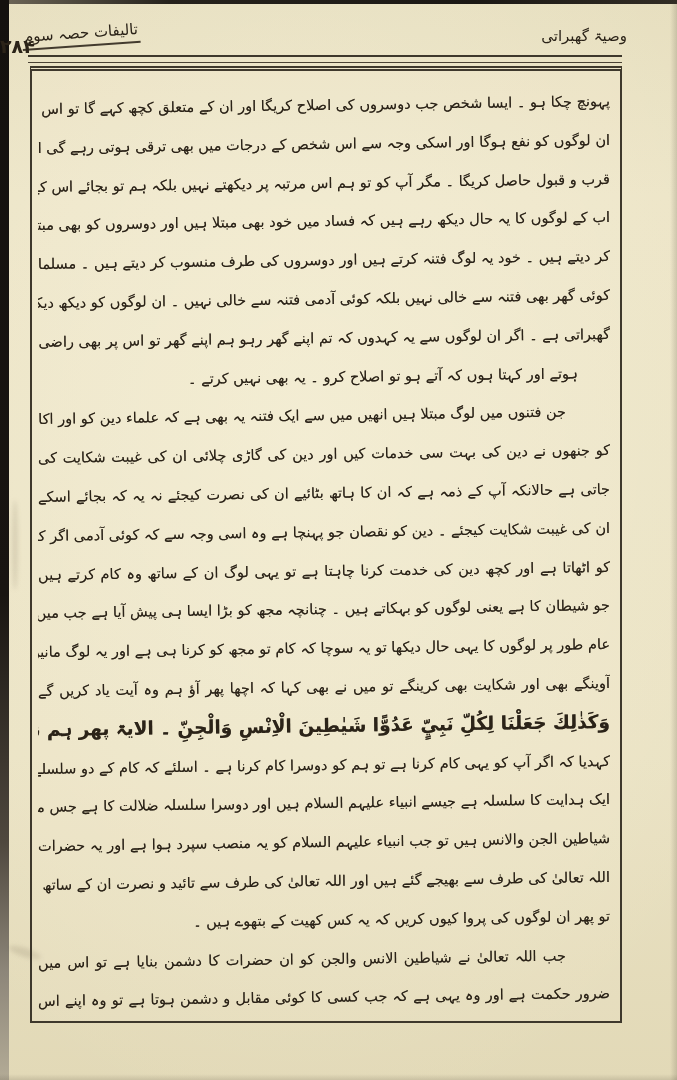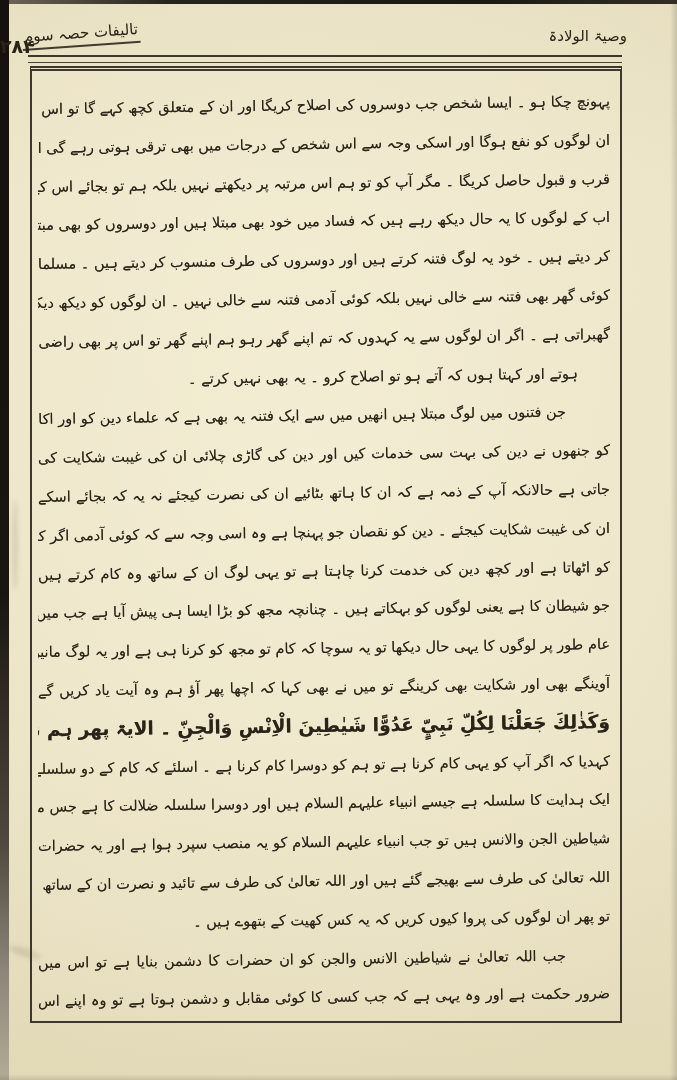--- a/index.html
+++ b/index.html
@@ -85,21 +85,21 @@
   <div class="edge-left"></div>
   <div class="edge-right"></div>
   <div class="edge-bottom"></div>
   <div class="smudge s1"></div>
   <div class="smudge s2"></div>
 
   <div class="hdr-left">تالیفات حصہ سوم</div>
 
   <div class="page-no">۲۸۴</div>
 
-  <div class="hdr-right">وصیۃ الولادۃ</div>
+  <div class="hdr-right">وصیۃ گھبراتی</div>
 
   <div class="hdr-rule"></div>
 
   <div class="frame">
     <div class="body-text">
         <div class="line">پہونچ چکا ہو ۔ ایسا شخص جب دوسروں کی اصلاح کریگا اور ان کے متعلق کچھ کہے گا تو اس سے</div>
         <div class="line">ان لوگوں کو نفع ہوگا اور اسکی وجہ سے اس شخص کے درجات میں بھی ترقی ہوتی رہے گی اور عنداللہ</div>
         <div class="line">قرب و قبول حاصل کریگا ۔ مگر آپ کو تو ہم اس مرتبہ پر دیکھتے نہیں بلکہ ہم تو بجائے اس کے</div>
         <div class="line">اب کے لوگوں کا یہ حال دیکھ رہے ہیں کہ فساد میں خود بھی مبتلا ہیں اور دوسروں کو بھی مبتلا</div>
         <div class="line">کر دیتے ہیں ۔ خود یہ لوگ فتنہ کرتے ہیں اور دوسروں کی طرف منسوب کر دیتے ہیں ۔ مسلمانوں کا</div>

